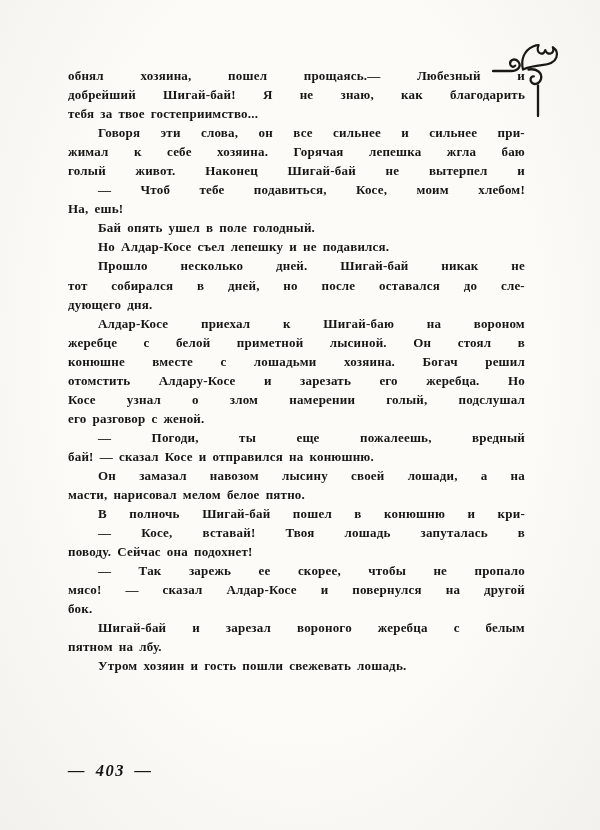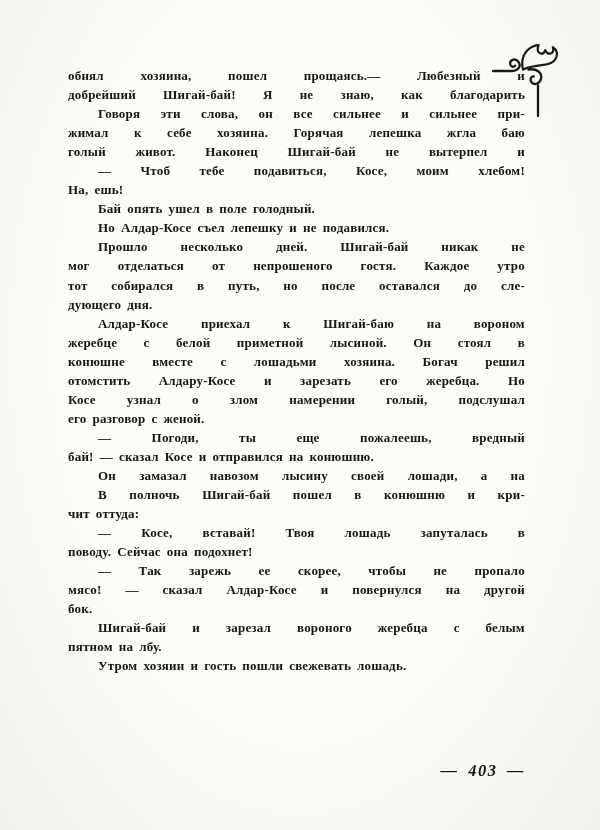--- a/index.html
+++ b/index.html
@@ -51,21 +51,21 @@
     white-space: normal;
   }
   .line.justify span {
     flex: 0 0 auto;
   }
   .page-number {
     position: absolute;
     left: 68px;
     top: 761px;
     width: 457px;
-    text-align: right;
+    text-align: left;
     font-size: 16.5px;
     font-weight: 700;
     font-style: italic;
     letter-spacing: 1.5px;
     word-spacing: 4px;
   }
 </style>
 </head>
 <body>
 
@@ -93,20 +93,21 @@
       </div>
       <div class="line justify">
         <span>добрейший</span>
         <span>Шигай-бай!</span>
         <span>Я</span>
         <span>не</span>
         <span>знаю,</span>
         <span>как</span>
         <span>благодарить</span>
       </div>
+      <div class="line">тебя за твое гостеприимство...</div>
       <div class="line indent justify">
         <span>Говоря</span>
         <span>эти</span>
         <span>слова,</span>
         <span>он</span>
         <span>все</span>
         <span>сильнее</span>
         <span>и</span>
         <span>сильнее</span>
         <span>при-</span>
@@ -144,33 +145,24 @@
       <div class="line indent">Но Алдар-Косе съел лепешку и не подавился.</div>
       <div class="line indent justify">
         <span>Прошло</span>
         <span>несколько</span>
         <span>дней.</span>
         <span>Шигай-бай</span>
         <span>никак</span>
         <span>не</span>
       </div>
       <div class="line justify">
-        <span>мог</span>
-        <span>отделаться</span>
-        <span>от</span>
-        <span>непрошеного</span>
-        <span>гостя.</span>
-        <span>Каждое</span>
-        <span>утро</span>
-      </div>
-      <div class="line justify">
         <span>тот</span>
         <span>собирался</span>
         <span>в</span>
-        <span>путь,</span>
+        <span>дней,</span>
         <span>но</span>
         <span>после</span>
         <span>оставался</span>
         <span>до</span>
         <span>сле-</span>
       </div>
       <div class="line">дующего дня.</div>
       <div class="line indent justify">
         <span>Алдар-Косе</span>
         <span>приехал</span>
@@ -229,31 +221,31 @@
       <div class="line indent justify">
         <span>Он</span>
         <span>замазал</span>
         <span>навозом</span>
         <span>лысину</span>
         <span>своей</span>
         <span>лошади,</span>
         <span>а</span>
         <span>на</span>
       </div>
+      <div class="line">масти, нарисовал мелом белое пятно.</div>
       <div class="line indent justify">
         <span>В</span>
         <span>полночь</span>
         <span>Шигай-бай</span>
         <span>пошел</span>
         <span>в</span>
         <span>конюшню</span>
         <span>и</span>
         <span>кри-</span>
       </div>
-      <div class="line">чит оттуда:</div>
       <div class="line indent justify">
         <span>—</span>
         <span>Косе,</span>
         <span>вставай!</span>
         <span>Твоя</span>
         <span>лошадь</span>
         <span>запуталась</span>
         <span>в</span>
       </div>
       <div class="line">поводу. Сейчас она подохнет!</div>

